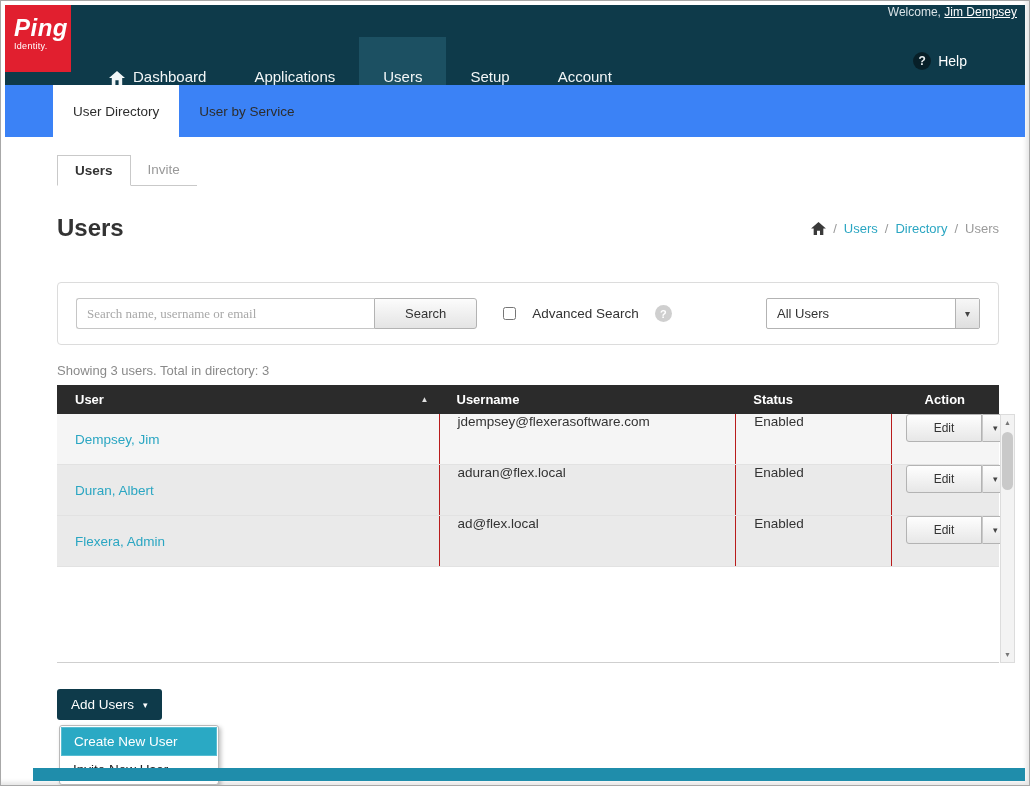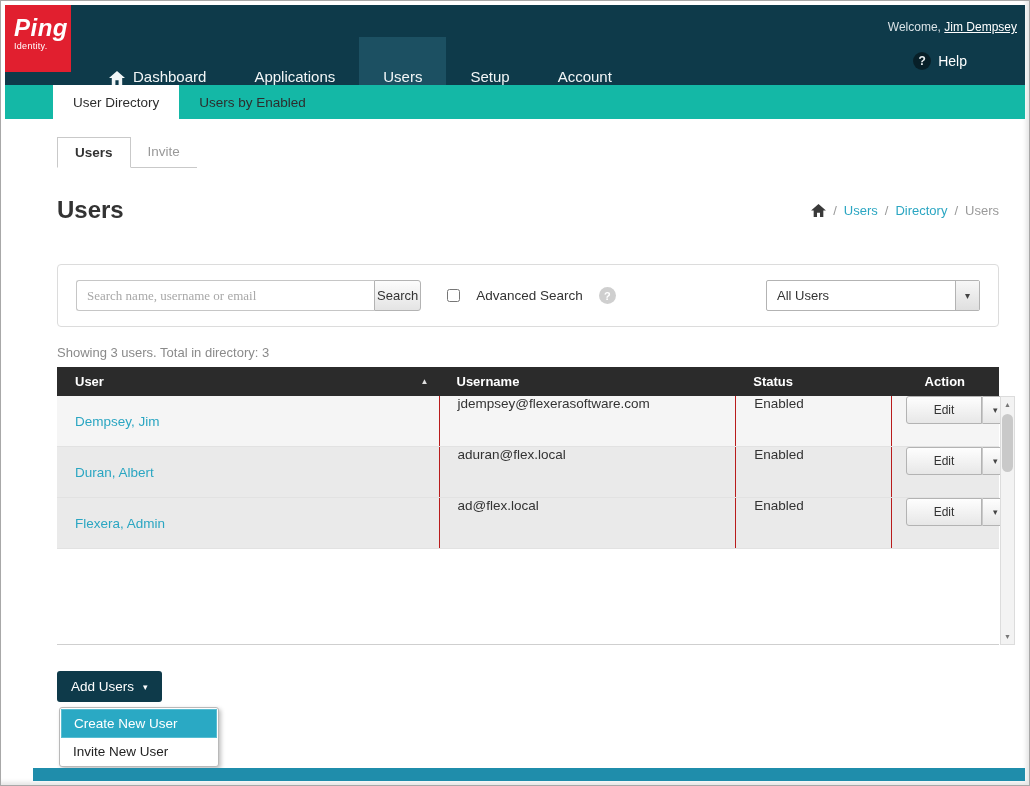--- a/index.html
+++ b/index.html
@@ -7,31 +7,31 @@
   body { font-family:"Liberation Sans", sans-serif; width:1030px; height:786px; }
   .window { width:1030px; height:786px; border:1px solid #a8a8a8; background:#fff; padding:4px;
             position:relative; overflow:hidden; box-shadow: inset -3px -3px 4px rgba(0,0,0,0.10); }
 
   
   .topbar { position:relative; height:80px; background:#0e3a4a; color:#fff; }
   .logo { position:absolute; top:0; left:0; width:66px; height:67px; background:#e11f2f; color:#fff;
           padding:10px 0 0 9px; cursor:pointer; z-index:2; }
   .logo .brand { font-size:24px; font-weight:bold; font-style:italic; letter-spacing:.5px; line-height:26px; }
   .logo .sub { font-size:9px; letter-spacing:.3px; }
-  .welcome { position:absolute; top:15px; right:8px; font-size:12px; color:#d9e2e6; }
+  .welcome { position:absolute; top:0; right:8px; font-size:12px; color:#d9e2e6; }
   .welcome a { color:#fff; text-decoration:underline; cursor:pointer; }
   .navrow { position:absolute; left:80px; right:0; bottom:0; height:48px; display:flex; align-items:stretch; }
   .nav-item { display:flex; align-items:flex-end; gap:8px; padding:0 24px; font-size:15px; color:#f2f6f7; cursor:pointer; }
   .nav-item.active { background:#1c5062; }
   .help { margin-left:auto; margin-right:58px; display:flex; align-items:center; gap:7px; font-size:14px; cursor:pointer; }
   .qbadge { width:18px; height:18px; border-radius:50%; background:rgba(0,0,0,0.45); color:#e8eef0;
             font-size:12px; font-weight:bold; display:flex; align-items:center; justify-content:center; }
 
   
-  .svc-tabs { height:34px; background:#14b8a6; display:flex; align-items:stretch; padding-left:48px; }
+  .svc-tabs { height:52px; background:#3b82f6; display:flex; align-items:stretch; padding-left:48px; }
   .svc-tab { display:flex; align-items:center; padding:0 20px; font-size:13.5px; color:#2d2d2d; cursor:pointer; }
   .svc-tab.active { background:#fff; }
 
   
   .main { padding:18px 26px 0 52px; }
   .ctabs { display:inline-flex; border-bottom:1px solid #c9c9c9; }
   .ctab { padding:7px 17px; font-size:13.5px; color:#999; cursor:pointer; }
   .ctab.active { background:#fff; border:1px solid #c9c9c9; border-bottom:1px solid #fff;
                  margin-bottom:-1px; color:#333; font-weight:bold; }
   .title-row { margin-top:28px; display:flex; justify-content:space-between; align-items:center; }
@@ -41,21 +41,21 @@
   .crumbs a { color:#2ba6c2; text-decoration:none; cursor:pointer; }
   .crumbs .cur { color:#9a9a9a; }
 
   
   .search-panel { margin-top:40px; border:1px solid #dcdcdc; border-radius:4px; padding:15px 18px;
                   display:flex; align-items:center; }
   .search-input { width:298px; height:31px; border:1px solid #c6c6c6; border-right:none;
                   border-radius:3px 0 0 3px; padding:0 10px; font-size:13px; color:#555;
                   font-family:Liberation Serif, serif; outline:none; }
   .search-input::placeholder { color:#a8a8a8; }
-  .search-btn { height:31px; padding:0 2px; font-size:13px; color:#333;
+  .search-btn { height:31px; padding:0 30px; font-size:13px; color:#333;
                 background:linear-gradient(#fcfcfc,#e4e4e4); border:1px solid #b3b3b3;
                 border-radius:0 3px 3px 0; cursor:pointer; font-family:"Liberation Sans",sans-serif; }
   .adv { margin-left:26px; display:flex; align-items:center; gap:16px; font-size:13.5px; color:#333; }
   .adv input { width:13px; height:13px; cursor:pointer; }
   .qgray { width:17px; height:17px; border-radius:50%; background:#cfcfcf; color:#fff; font-size:11px;
            font-weight:bold; display:flex; align-items:center; justify-content:center; cursor:pointer; }
   .filter { margin-left:auto; width:214px; height:31px; border:1px solid #b3b3b3; border-radius:2px;
             background:#fff; display:flex; align-items:center; cursor:pointer; }
   .filter .val { flex:1; padding-left:10px; font-size:13px; color:#333; }
   .filter .arrow { width:24px; align-self:stretch; border-left:1px solid #b3b3b3;
@@ -149,21 +149,21 @@
         <span>Help</span>
       </div>
     </nav>
   </header>
 
   <div class="svc-tabs">
     <div class="svc-tab active">
       <span>User Directory</span>
     </div>
     <div class="svc-tab">
-      <span>Users by Enabled</span>
+      <span>User by Service</span>
     </div>
   </div>
 
   <main class="main">
 
     <div class="ctabs">
       <div class="ctab active">
         <span>Users</span>
       </div>
       <div class="ctab">

